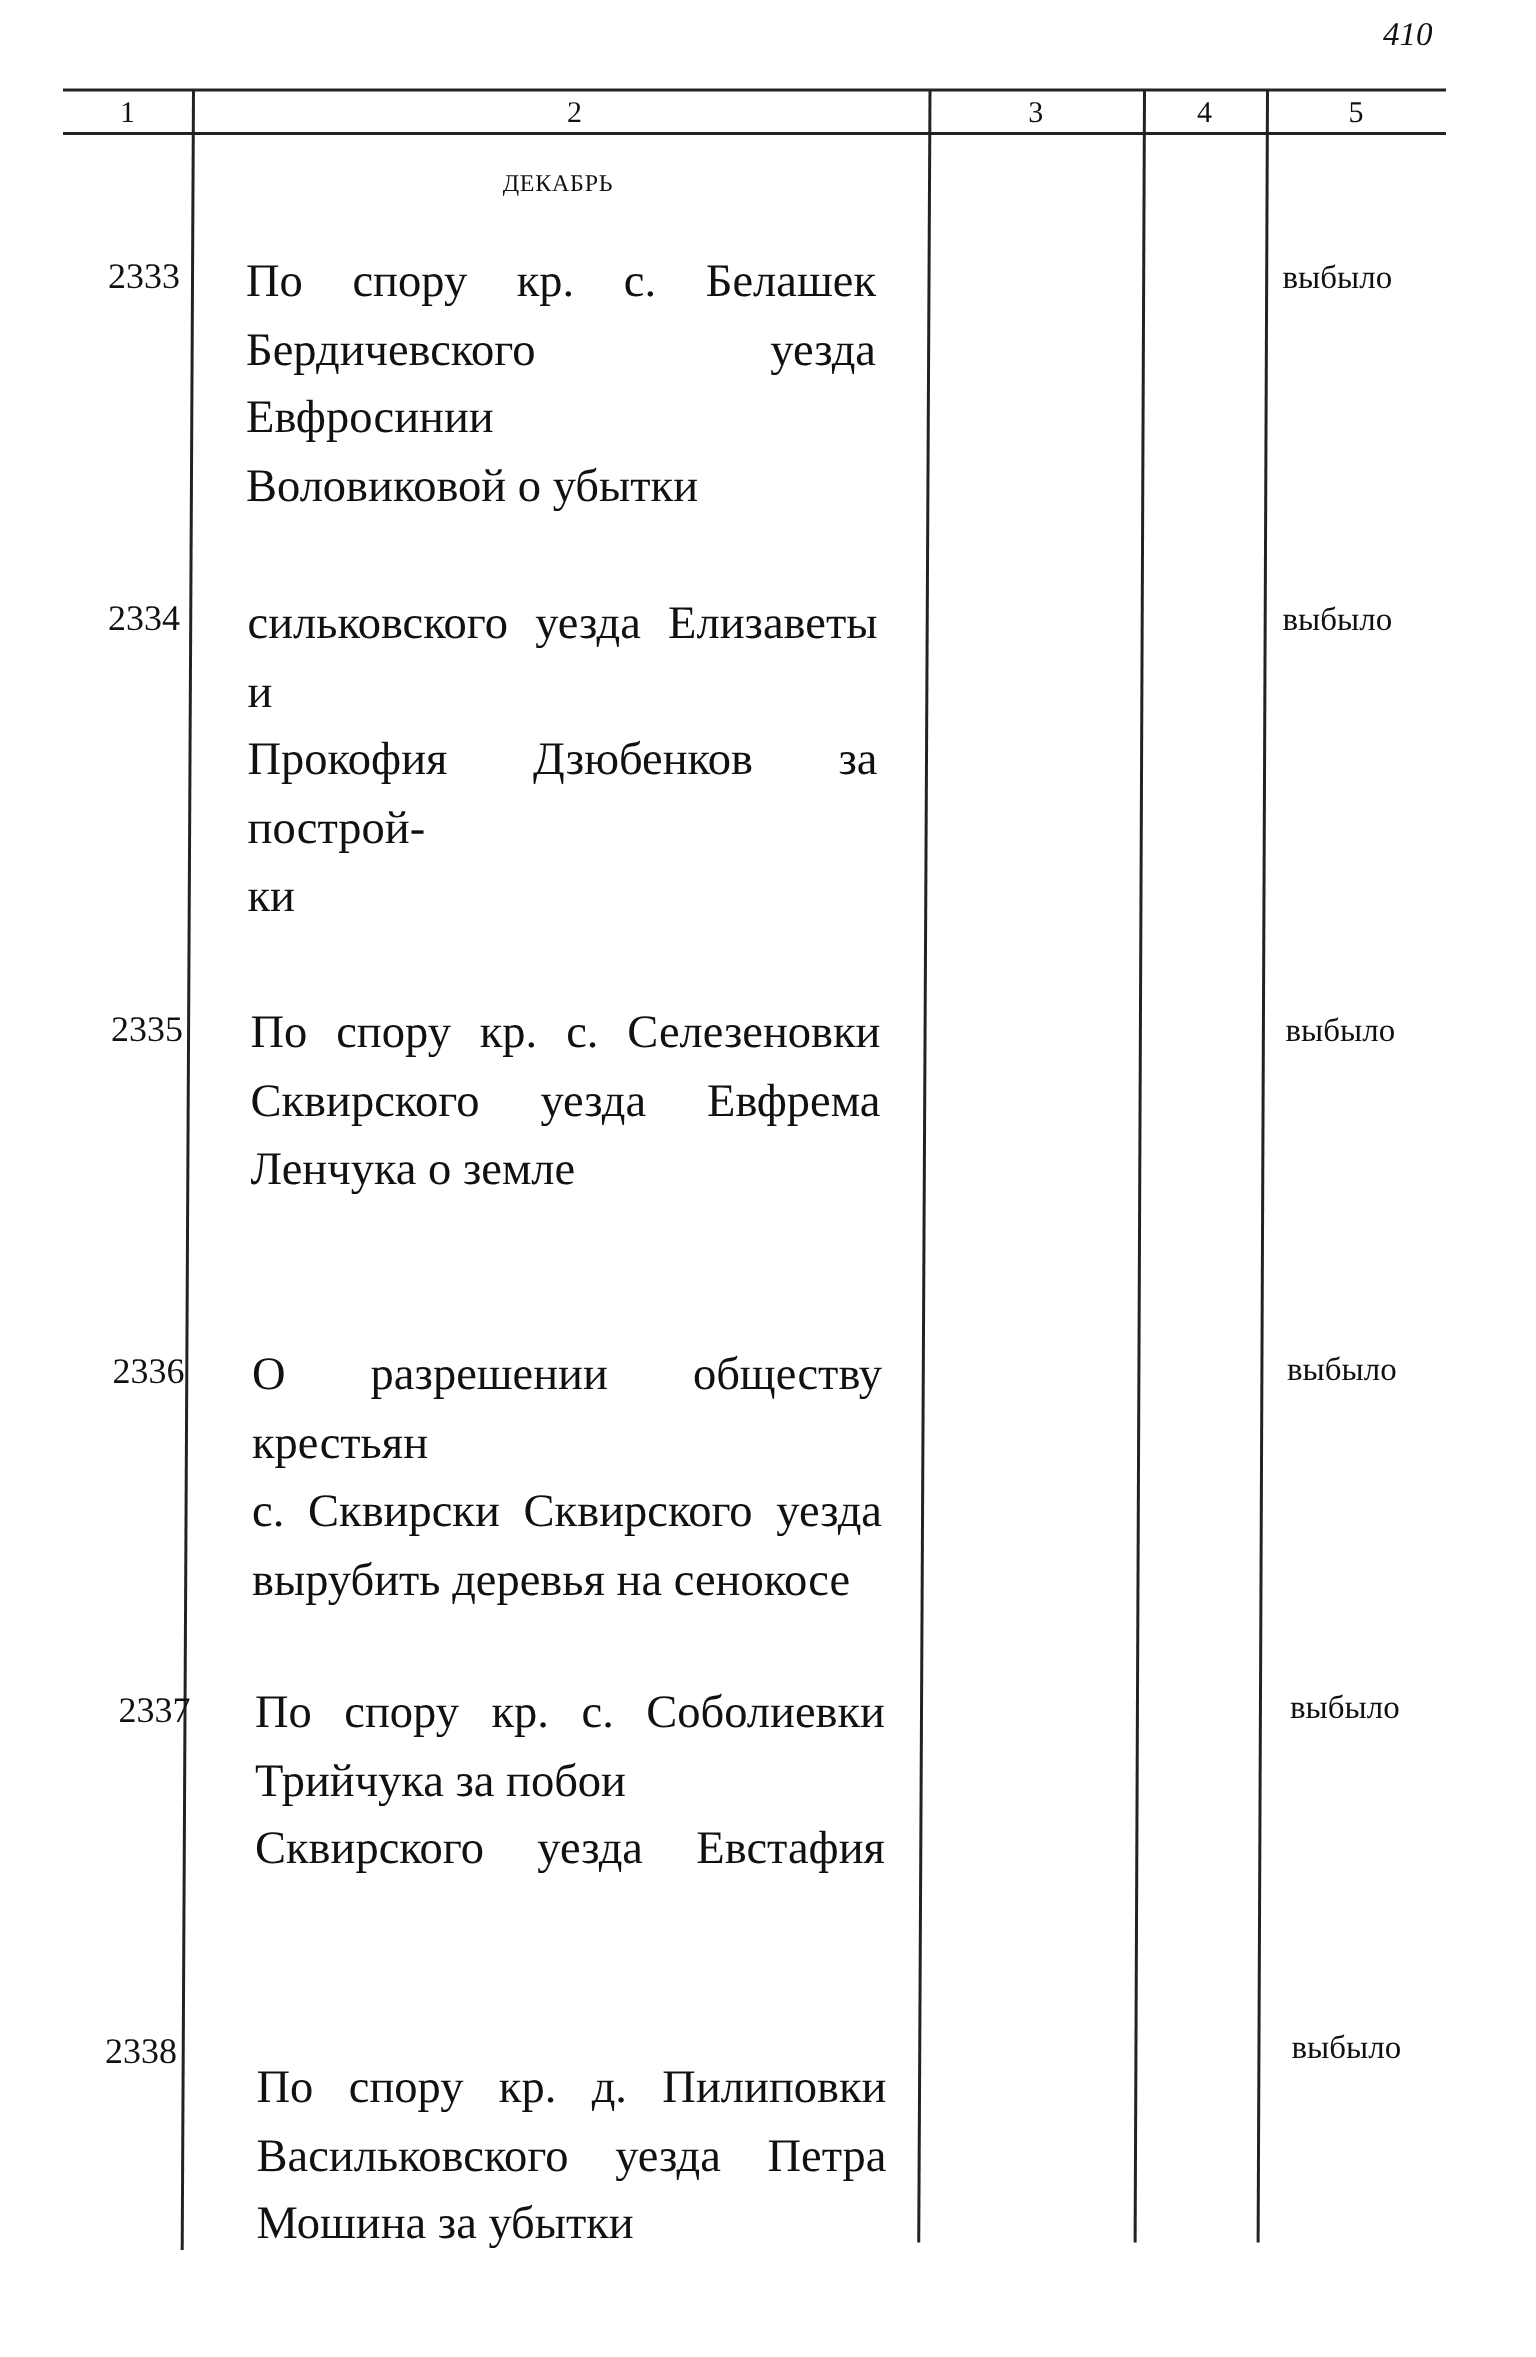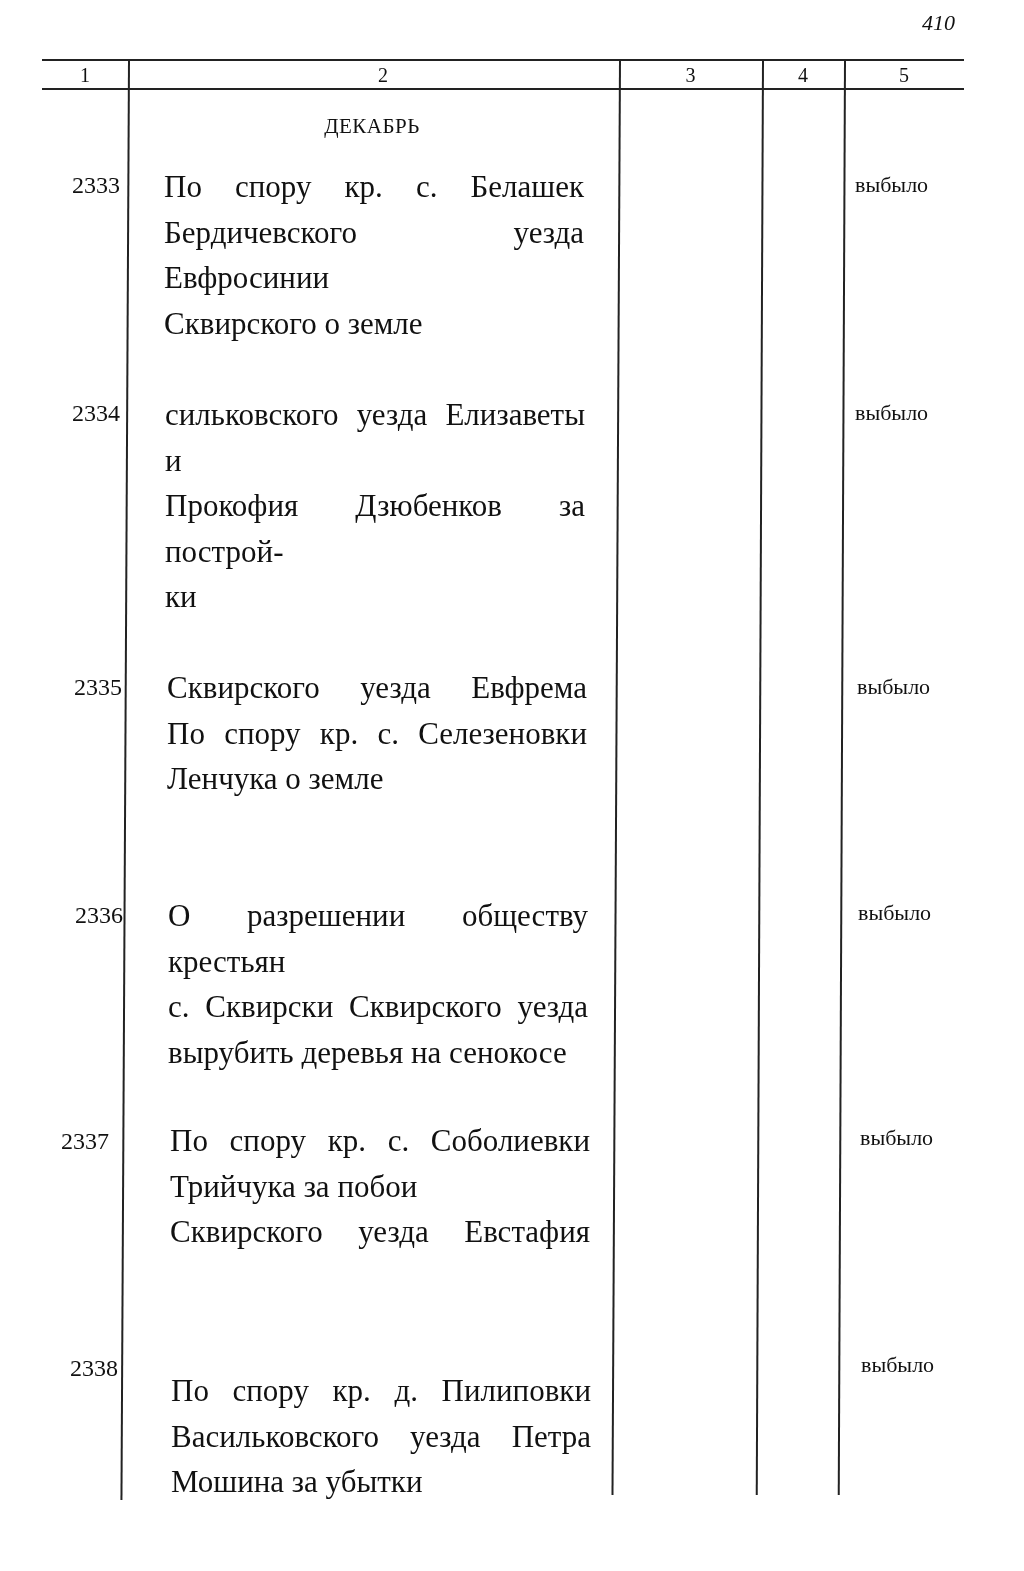--- a/index.html
+++ b/index.html
@@ -13,21 +13,21 @@
       font-style: italic;
     }
     .hline { position: absolute; height: 2px; background: #222; }
     .vline { position: absolute; width: 1.5px; background: #222; }
     .colhead {
       position: absolute; top: 62px; height: 26px; line-height: 26px;
       font-size: 20px; text-align: center;
     }
     .month {
       position: absolute; top: 114px; left: 128px; width: 488px; text-align: center;
-      font-size: 21px; letter-spacing: 0.5px;
+      font-size: 16px; letter-spacing: 0.5px;
     }
     .entry-num {
       position: absolute; left: 40px; width: 80px; text-align: right;
       font-size: 24px;
     }
     .entry-text {
       position: absolute; width: 420px; font-size: 31px; line-height: 45.5px;
       text-align: justify; text-align-last: left; hyphens: manual;
     }
     .entry-line { display: block; }
@@ -56,57 +56,57 @@
 <div class="colhead" style="left:762px; width:82px;">4</div>
 <div class="colhead" style="left:844px; width:120px;">5</div>
 
 <div class="month">ДЕКАБРЬ</div>
 
 <div>
   <div class="entry-num" style="top:172px;">2333</div>
   <div class="entry-text" style="top:164px; left:164px;">
     <span class="entry-line just">По спору кр. с. Белашек</span>
     <span class="entry-line just">Бердичевского уезда Евфросинии</span>
-    <span class="entry-line">Сквирского о земле</span>
+    <span class="entry-line">Воловиковой о убытки</span>
   </div>
   <div class="entry-status" style="top:172px;">выбыло</div>
 </div>
 
 <div>
   <div class="entry-num" style="top:400px;">2334</div>
   <div class="entry-text" style="top:392px; left:165px;">
     <span class="entry-line just">сильковского уезда Елизаветы и</span>
     <span class="entry-line just">Прокофия Дзюбенков за построй-</span>
     <span class="entry-line">ки</span>
   </div>
   <div class="entry-status" style="top:400px;">выбыло</div>
 </div>
 
 <div>
   <div class="entry-num" style="top:674px; left:42px;">2335</div>
   <div class="entry-text" style="top:665px; left:167px;">
+    <span class="entry-line just">По спору кр. с. Селезеновки</span>
     <span class="entry-line just">Сквирского уезда Евфрема</span>
-    <span class="entry-line just">По спору кр. с. Селезеновки</span>
     <span class="entry-line">Ленчука о земле</span>
   </div>
   <div class="entry-status" style="top:674px; left:857px;">выбыло</div>
 </div>
 
 <div>
   <div class="entry-num" style="top:902px; left:43px;">2336</div>
   <div class="entry-text" style="top:893px; left:168px;">
     <span class="entry-line just">О разрешении обществу крестьян</span>
     <span class="entry-line just">с. Сквирски Сквирского уезда</span>
     <span class="entry-line">вырубить деревья на сенокосе</span>
   </div>
   <div class="entry-status" style="top:900px; left:858px;">выбыло</div>
 </div>
 
 <div>
-  <div class="entry-num" style="top:1128px; left:29px;">2337</div>
+  <div class="entry-num" style="top:1128px; left:63px;text-align:center;">2337</div>
   <div class="entry-text" style="top:1118px; left:170px;">
     <span class="entry-line just">По спору кр. с. Соболиевки</span>
     <span class="entry-line">Трийчука за побои</span>
     <span class="entry-line just">Сквирского уезда Евстафия</span>
   </div>
   <div class="entry-status" style="top:1125px; left:860px;">выбыло</div>
 </div>
 
 <div>
   <div class="entry-num" style="top:1355px; left:54px;text-align:center;">2338</div>

